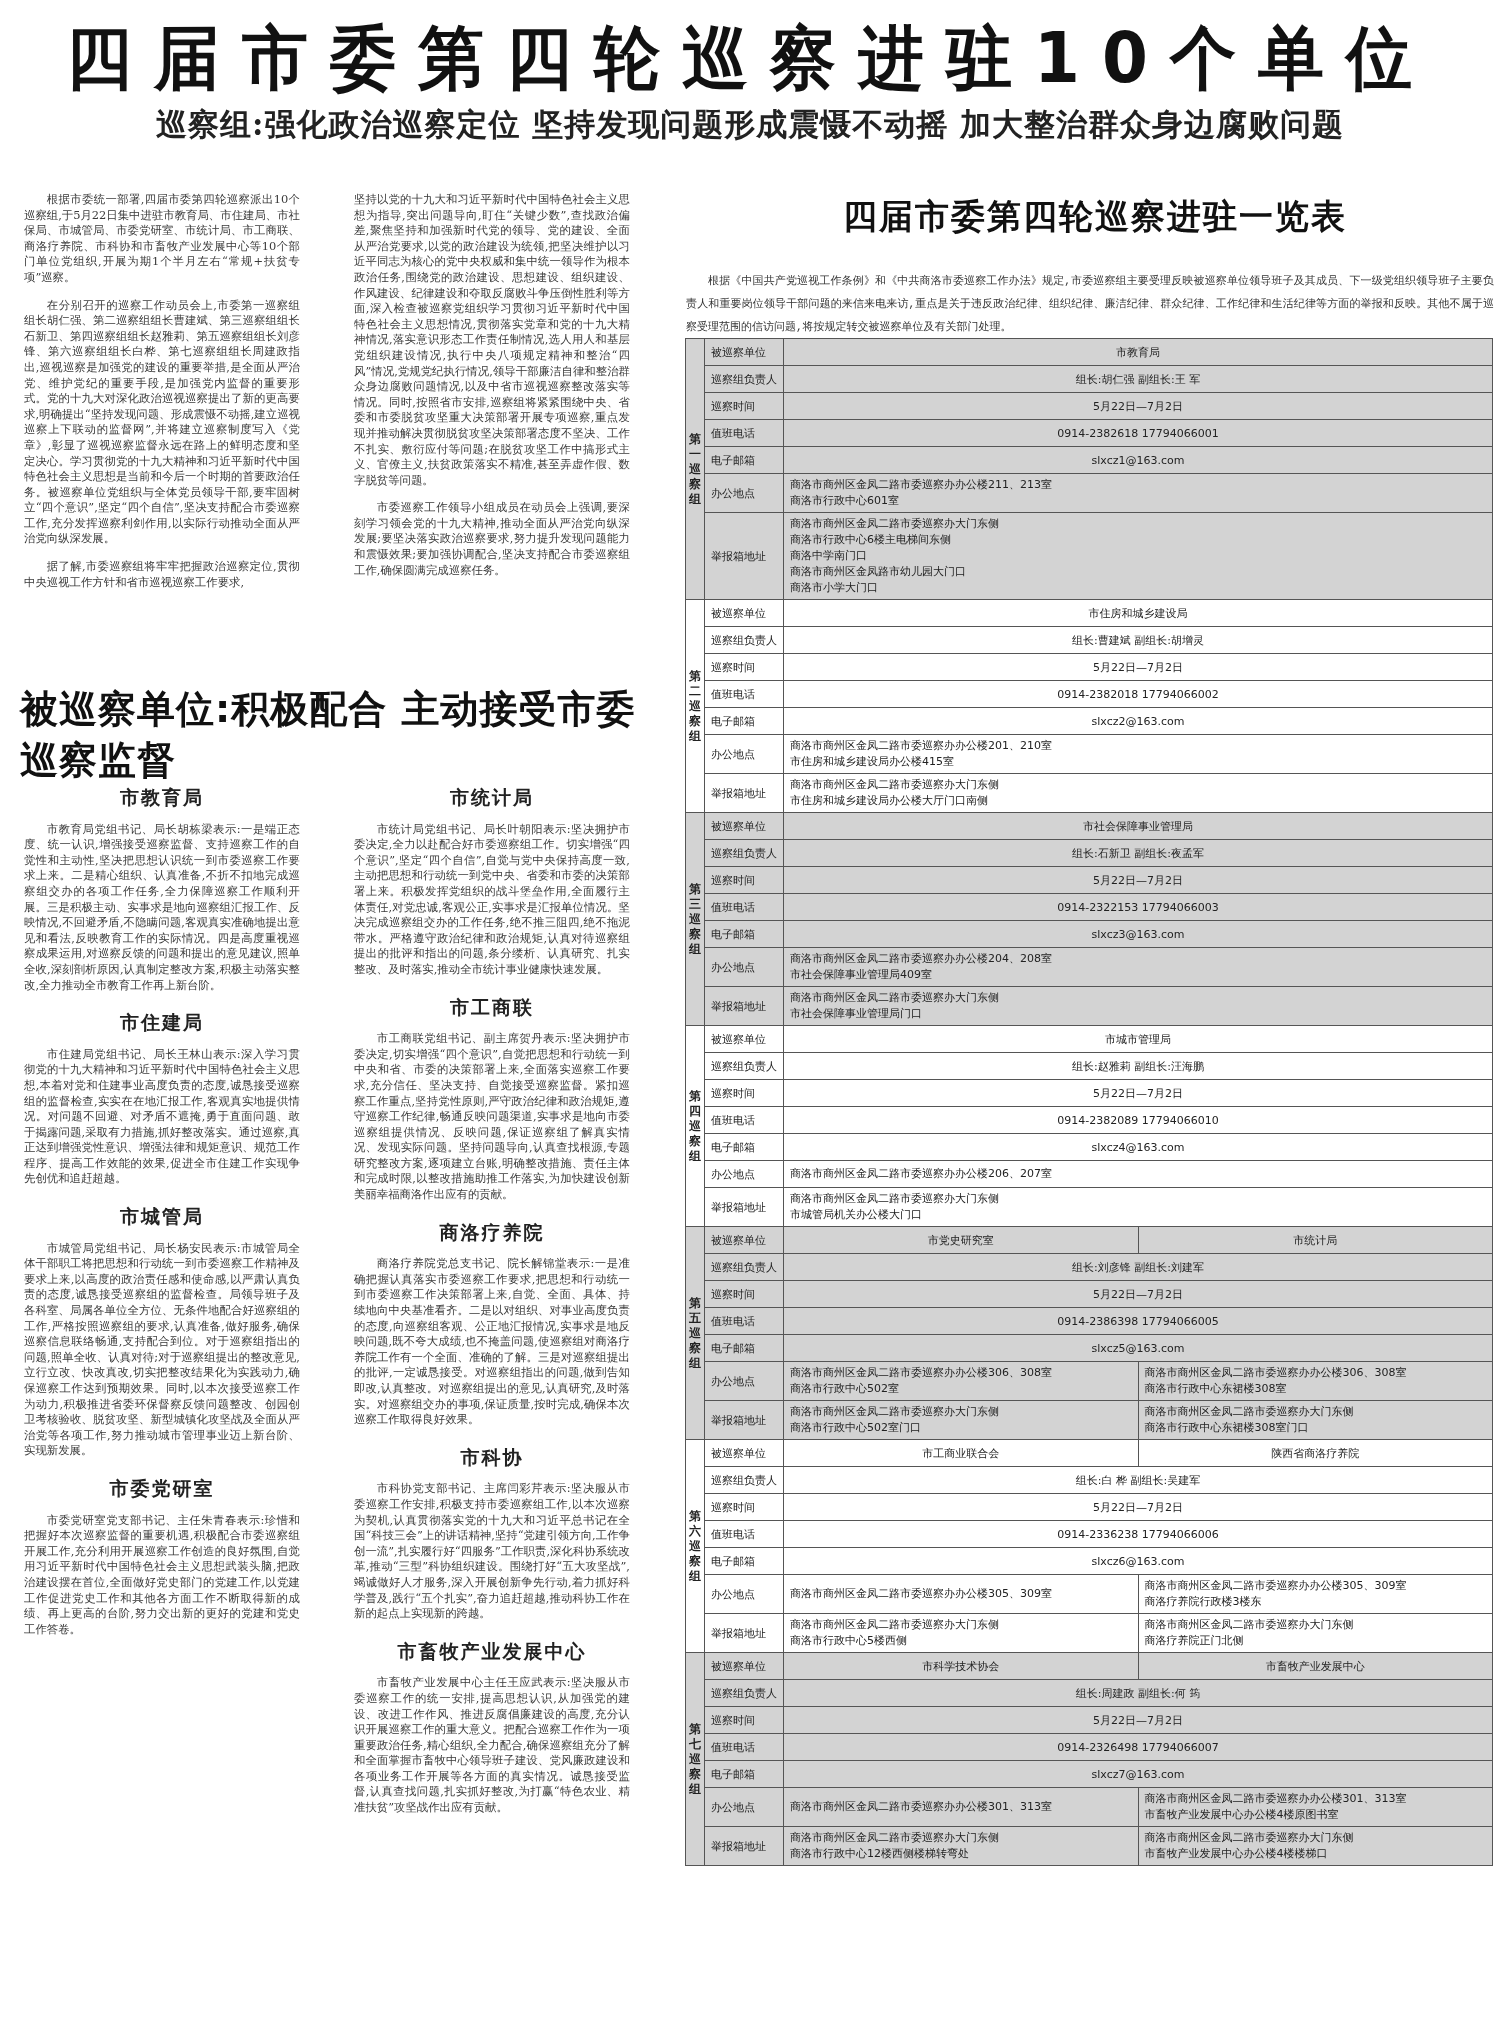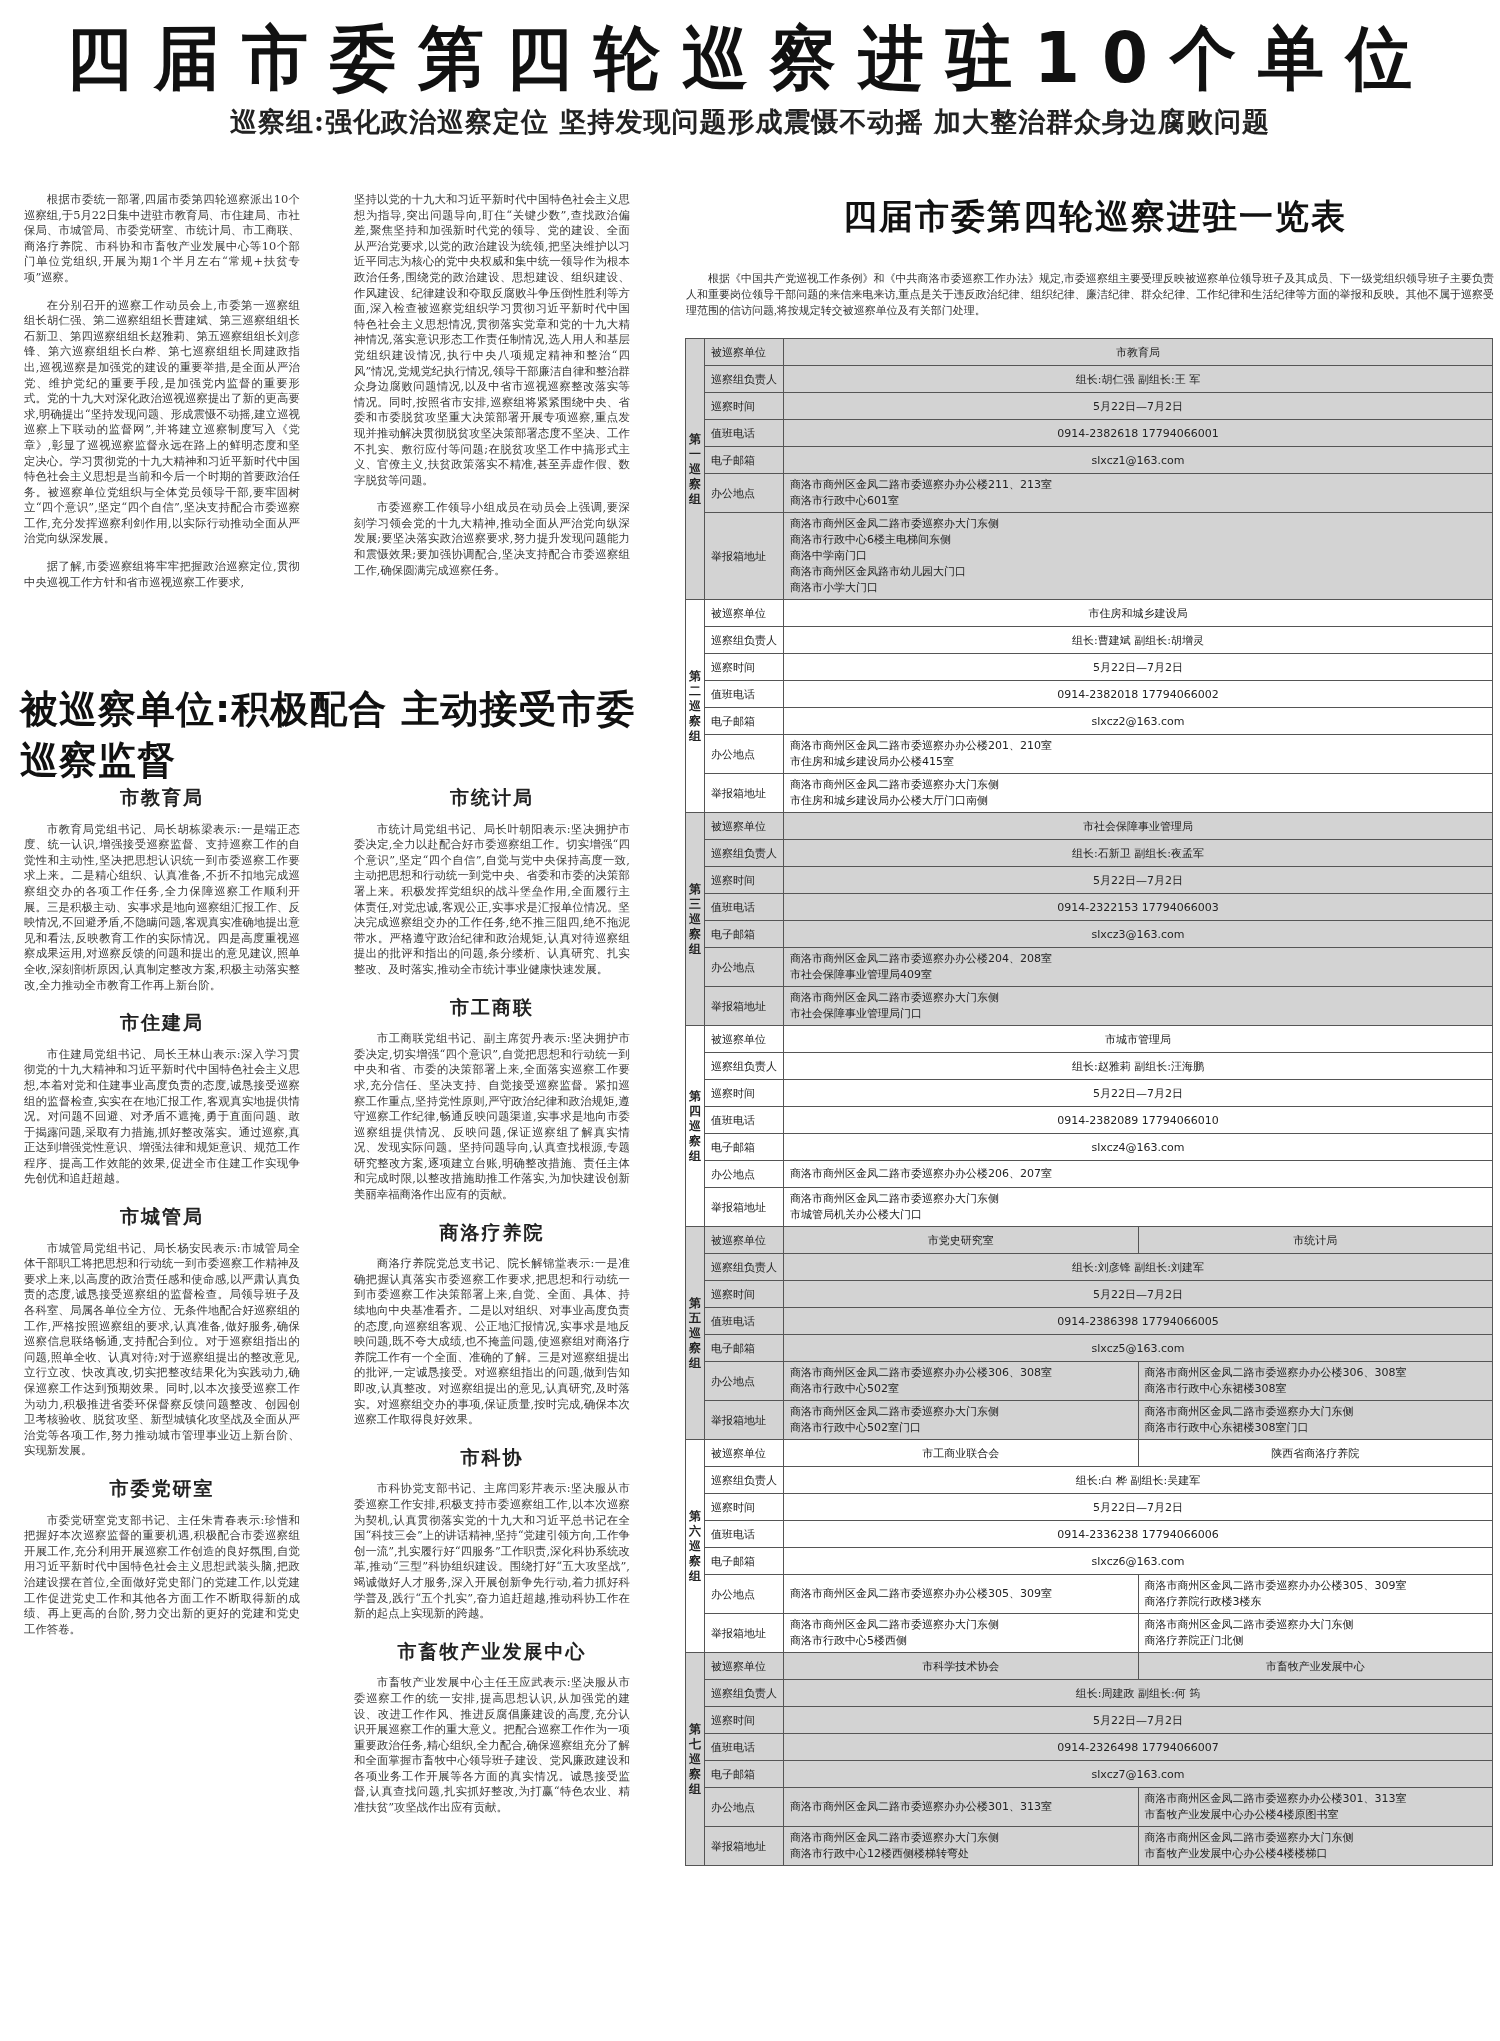--- a/index.html
+++ b/index.html
@@ -2,41 +2,41 @@
 <html><head>
 <meta charset="utf-8">
 <style>
   html, body { margin: 0; padding: 0; background: #ffffff; }
   body { width: 1500px; height: 2041px; position: relative; overflow: hidden;
          font-family: "DejaVu Sans", "Liberation Sans", sans-serif; color: #222; }
   .headline { position: absolute; left: 0; top: 14px; width: 1500px; text-align: center;
               font-size: 66px; font-weight: 900; letter-spacing: 22px; color: #111;
               font-family: "DejaVu Sans", sans-serif; transform: scaleY(1.05); }
   .subhead { position: absolute; left: 0; top: 104px; width: 1500px; text-align: center;
-             font-size: 27px; font-weight: bold; color: #222; letter-spacing: 1px;
+             font-size: 31px; font-weight: bold; color: #222; letter-spacing: 1px;
              font-family: "DejaVu Serif", serif; }
   .col { position: absolute; font-size: 11.4px; line-height: 15.6px; color: #3a3a3a;
          text-align: justify; font-family: "DejaVu Serif", serif; }
   .col p { margin: 12px; text-indent: 2em; }
   #col-intro-1 { left: 12px; top: 180px; width: 300px; }
   #col-intro-2 { left: 342px; top: 180px; width: 300px; }
   .section-title { position: absolute; left: 20px; top: 684px; width: 640px;
                    font-size: 38px; font-weight: 900; color: #111; letter-spacing: 1px;
                    font-family: "DejaVu Sans", sans-serif; }
   .unit-block { margin-bottom: 22px; }
   .unit-title { text-align: center; font-size: 19px; font-weight: bold; color: #222;
                 margin: 0 0 16px 0; letter-spacing: 2px; font-family: "DejaVu Sans", sans-serif; }
   #units-left { left: 12px; top: 790px; width: 300px; }
   #units-right { left: 342px; top: 790px; width: 300px; }
   .table-title { position: absolute; left: 690px; top: 194px; width: 810px; text-align: center;
                  font-size: 34px; font-weight: 900; color: #111; letter-spacing: 2px;
                  font-family: "DejaVu Sans", sans-serif; }
   .table-intro { position: absolute; left: 686px; top: 270px; width: 808px; font-size: 11px;
-                 line-height: 16px; color: #333; text-indent: 2em; text-align: justify;
-                 font-family: Liberation Serif, serif; }
+                 line-height: 23px; color: #333; text-indent: 2em; text-align: justify;
+                 font-family: Liberation Mono, monospace; }
   table.roster { position: absolute; left: 685px; top: 338px; width: 808px; border-collapse: collapse;
                  font-size: 11px; color: #222; font-family: "DejaVu Sans", sans-serif; }
   table.roster td { border: 1.5px solid #555; padding: 3px 6px; vertical-align: middle; }
   table.roster td.grp { width: 14px; text-align: center; font-weight: bold; font-size: 12px;
                         line-height: 15px; padding: 2px 2px; }
   table.roster td.lbl { width: 64px; white-space: nowrap; }
   table.roster td.val { text-align: center; }
   table.roster td.addr { text-align: left; line-height: 16px; }
   tbody.shade td { background: #d3d3d3; }
   tbody.plain td { background: #ffffff; }

